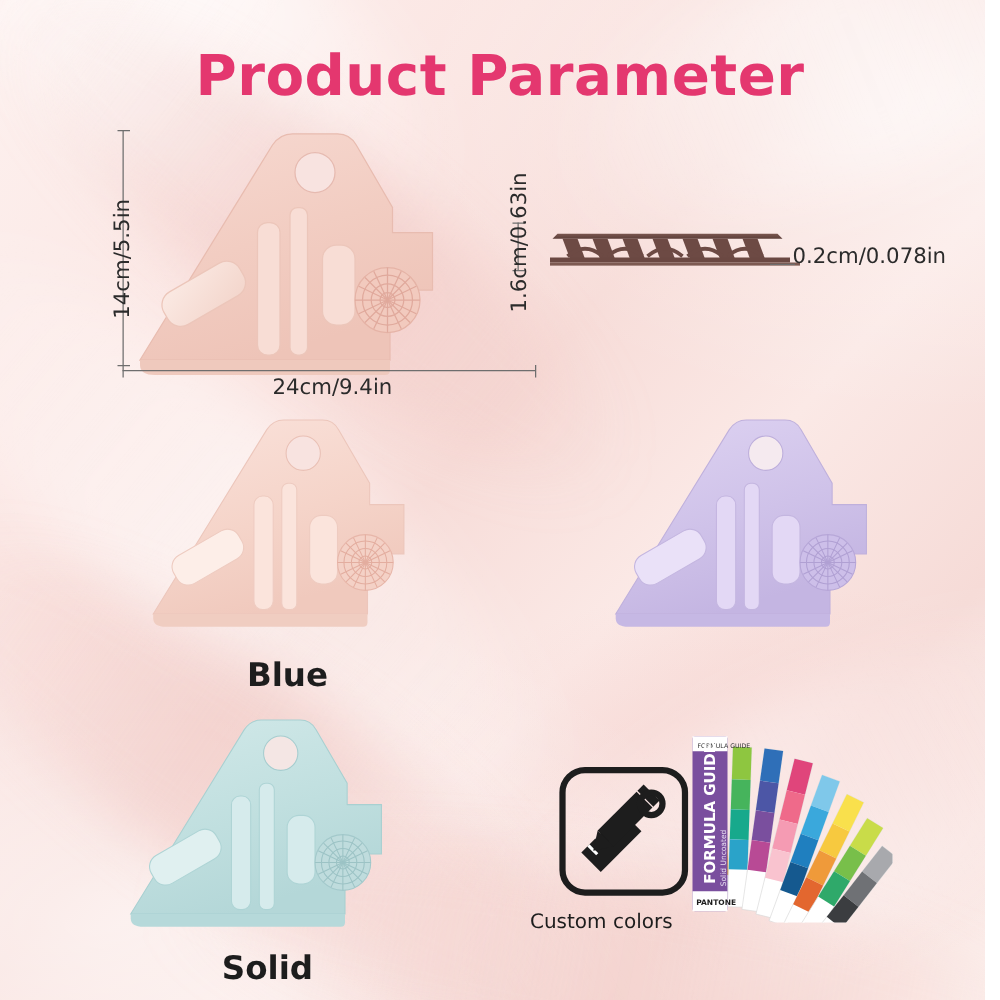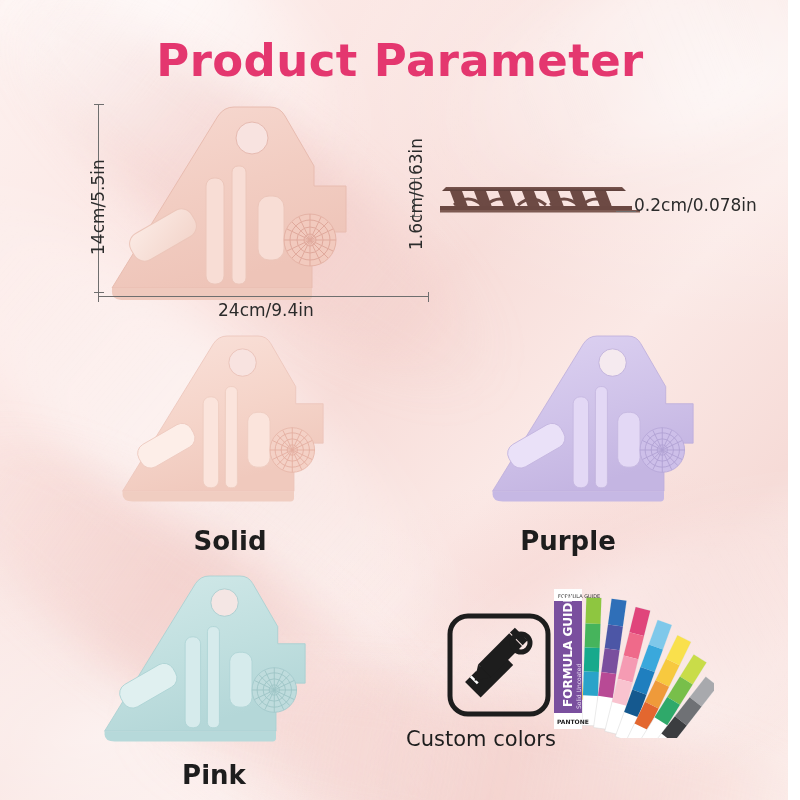--- a/index.html
+++ b/index.html
@@ -91,21 +91,21 @@
     width: 220px;
   }
 
   
   #custom-caption {
     position: absolute;
     left: 396px;
     top: 727px;
     width: 170px;
     text-align: center;
-    font-size: 21px;
+    font-size: 16px;
     color: #1d1d1d;
     font-family: "DejaVu Sans", sans-serif;
   }
 
   
   .product { position: absolute; }
 
   
   #custom-icon-box {
     position: absolute;
@@ -248,21 +248,21 @@
       <line x1="184" y1="140" x2="236" y2="140"></line>
       <line x1="192" y1="122" x2="228" y2="158"></line>
       <line x1="228" y1="122" x2="192" y2="158"></line>
       <line x1="199" y1="117" x2="221" y2="163"></line>
       <line x1="221" y1="117" x2="199" y2="163"></line>
       <line x1="187" y1="129" x2="233" y2="151"></line>
       <line x1="187" y1="151" x2="233" y2="129"></line>
     </g>
     <path d="M12 188 L212 188 L212 196 Q212 200 208 200 L24 200 Q12 200 12 192 Z" fill="#f0cdc1"></path>
   </svg>
-  <div class="swatch-label" style="left:120px; top:526px;">Solid</div>
+  <div class="swatch-label" style="left:120px; top:526px;">Blue</div>
 
   <svg class="product" style="left:478px; top:330px;" width="300" height="180" viewBox="0 0 340 210">
     <defs>
       <linearGradient id="purpGrad" x1="0" y1="0" x2="0.4" y2="1">
         <stop offset="0%" stop-color="#ded3f2"></stop>
         <stop offset="60%" stop-color="#cfc2e9"></stop>
         <stop offset="100%" stop-color="#c4b5e2"></stop>
       </linearGradient>
     </defs>
     <path d="M12 188 L118 16 Q124 7 134 7 L170 7 Q180 7 185 16 L214 66 L214 86 L246 86 L246 132 L212 132 L212 188 Z" fill="url(#purpGrad)" stroke="#bfb0dc" stroke-width="1"></path>
@@ -280,21 +280,20 @@
       <line x1="184" y1="140" x2="236" y2="140"></line>
       <line x1="192" y1="122" x2="228" y2="158"></line>
       <line x1="228" y1="122" x2="192" y2="158"></line>
       <line x1="199" y1="117" x2="221" y2="163"></line>
       <line x1="221" y1="117" x2="199" y2="163"></line>
       <line x1="187" y1="129" x2="233" y2="151"></line>
       <line x1="187" y1="151" x2="233" y2="129"></line>
     </g>
     <path d="M12 188 L212 188 L212 196 Q212 200 208 200 L24 200 Q12 200 12 192 Z" fill="#c6b8e4"></path>
   </svg>
-  <div class="swatch-label" style="left:458px; top:526px;">Purple</div>
 
   <svg class="product" style="left:90px; top:570px;" width="300" height="180" viewBox="0 0 340 210">
     <defs>
       <linearGradient id="blueGrad" x1="0" y1="0" x2="0.4" y2="1">
         <stop offset="0%" stop-color="#d2e9e9"></stop>
         <stop offset="60%" stop-color="#c0dfdf"></stop>
         <stop offset="100%" stop-color="#b4d7d8"></stop>
       </linearGradient>
     </defs>
     <path d="M12 188 L118 16 Q124 7 134 7 L170 7 Q180 7 185 16 L214 66 L214 86 L246 86 L246 132 L212 132 L212 188 Z" fill="url(#blueGrad)" stroke="#a8d0d1" stroke-width="1"></path>
@@ -312,21 +311,21 @@
       <line x1="184" y1="140" x2="236" y2="140"></line>
       <line x1="192" y1="122" x2="228" y2="158"></line>
       <line x1="228" y1="122" x2="192" y2="158"></line>
       <line x1="199" y1="117" x2="221" y2="163"></line>
       <line x1="221" y1="117" x2="199" y2="163"></line>
       <line x1="187" y1="129" x2="233" y2="151"></line>
       <line x1="187" y1="151" x2="233" y2="129"></line>
     </g>
     <path d="M12 188 L212 188 L212 196 Q212 200 208 200 L24 200 Q12 200 12 192 Z" fill="#b6d9da"></path>
   </svg>
-  <div class="swatch-label" style="left:104px; top:760px;">Pink</div>
+  <div class="swatch-label" style="left:104px; top:760px;">Solid</div>
 
   <svg id="custom-icon-box" viewBox="0 0 104 104">
     <rect x="3" y="3" width="98" height="98" rx="18" fill="none" stroke="#1d1d1d" stroke-width="5"></rect>
 
     <g transform="rotate(-45 52 52)">
       <rect x="16" y="40" width="46" height="22" fill="#1d1d1d"></rect>
       <g stroke="#ffffff" stroke-width="2.5">
         <line x1="24" y1="40" x2="24" y2="50"></line>
         <line x1="33" y1="40" x2="33" y2="50"></line>
         <line x1="42" y1="40" x2="42" y2="50"></line>

